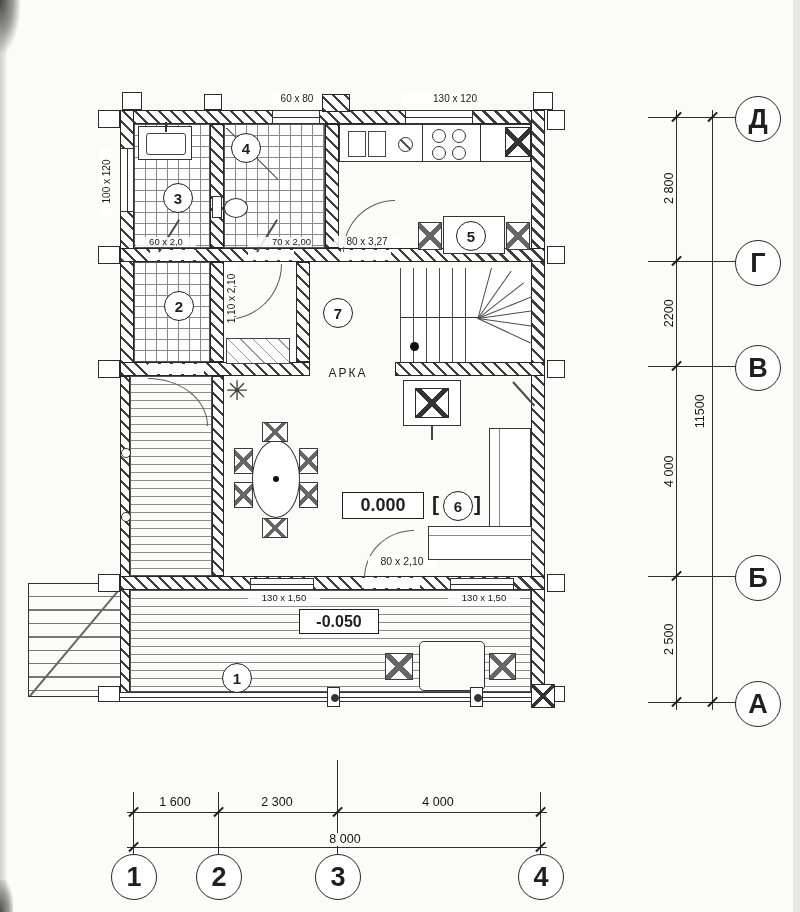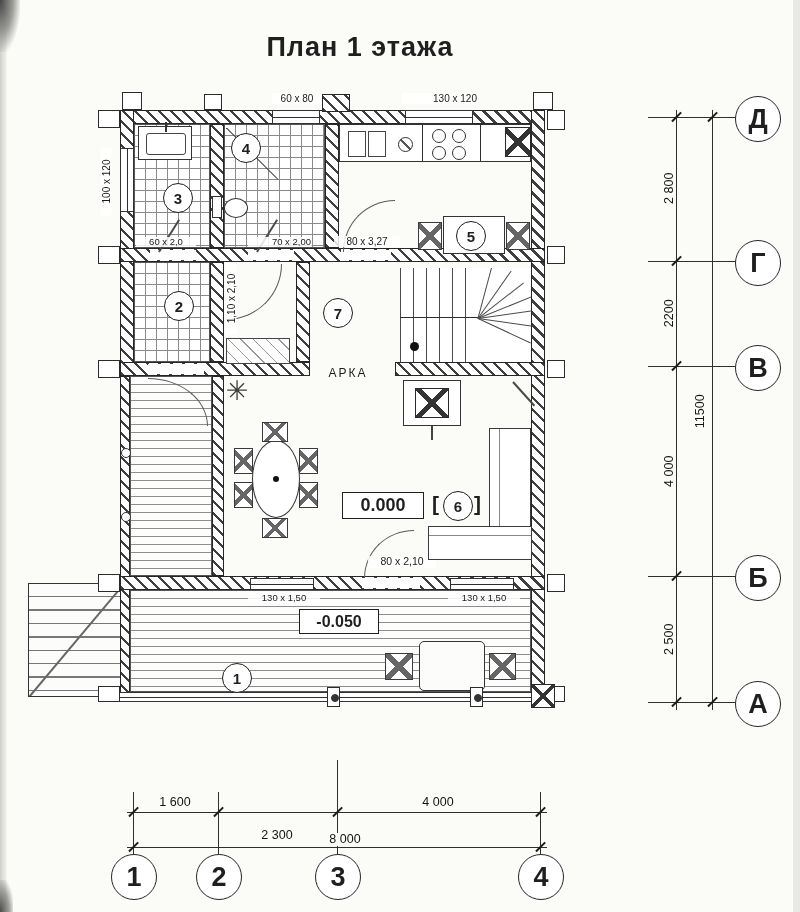--- a/index.html
+++ b/index.html
@@ -46,21 +46,20 @@
 </head>
 <body>
 
 <div id="sheet">
 
   <div class="a" style="left:0;top:0;width:7px;height:912px;background:linear-gradient(90deg,#cfcfca,#f4f4f0);"></div>
   <div class="a" style="left:793px;top:0;width:7px;height:912px;background:#e8e8e4;"></div>
   <div class="a" style="left:0;top:0;width:20px;height:52px;background:radial-gradient(ellipse at 0 0,#454545 0%,#9a9a96 45%,transparent 75%);"></div>
   <div class="a" style="left:0;top:880px;width:13px;height:32px;background:radial-gradient(ellipse at 0 100%,#4a4a4a 0%,#a0a09c 50%,transparent 80%);"></div>
 
-  <div class="a" style="left:220px;top:32px;width:280px;text-align:center;font-size:27px;font-weight:bold;letter-spacing:1px;">План  1 этажа</div>
 
   <div class="tile" style="left:134px;top:124px;width:76px;height:124px;"></div>
   <div class="tile" style="left:224px;top:124px;width:101px;height:124px;"></div>
   <div class="tile" style="left:134px;top:262px;width:76px;height:100px;"></div>
   <div class="planks" style="left:130px;top:376px;width:82px;height:200px;"></div>
   <div class="planks" style="left:130px;top:590px;width:401px;height:102px;"></div>
 
   <div class="a" style="left:28px;top:583px;width:94px;height:114px;border:1.5px solid #333;background:repeating-linear-gradient(#0000 0 12px,#777 12px 13.4px),#fcfcfa;overflow:hidden;">
     <div class="a" style="left:-26px;top:56px;width:146px;height:1.5px;background:#666;transform:rotate(-50deg);"></div>
   </div>
@@ -273,21 +272,21 @@
   <div class="lv" style="left:218px;top:792px;height:62px;"></div>
   <div class="lv" style="left:337px;top:760px;height:94px;"></div>
   <div class="lv" style="left:540px;top:792px;height:62px;"></div>
 
   <div class="lh" style="left:127px;top:812px;width:420px;"></div>
   <div class="tick" style="left:127px;top:811px;"></div>
   <div class="tick" style="left:212px;top:811px;"></div>
   <div class="tick" style="left:331px;top:811px;"></div>
   <div class="tick" style="left:534px;top:811px;"></div>
   <div class="dimtext" style="left:145px;top:796px;width:60px;">1 600</div>
-  <div class="dimtext" style="left:247px;top:796px;width:60px;margin-top:33px;">2 300</div>
+  <div class="dimtext" style="left:247px;top:796px;width:60px;">2 300</div>
   <div class="dimtext" style="left:408px;top:796px;width:60px;">4 000</div>
 
   <div class="lh" style="left:127px;top:847px;width:420px;"></div>
   <div class="tick" style="left:127px;top:846px;"></div>
   <div class="tick" style="left:534px;top:846px;"></div>
   <div class="dimtext" style="left:315px;top:833px;width:60px;background:#fbfbf8;">8 000</div>
 
   <div class="gc" style="left:111px;top:854px;">1</div>
   <div class="gc" style="left:196px;top:854px;">2</div>
   <div class="gc" style="left:315px;top:854px;">3</div>

